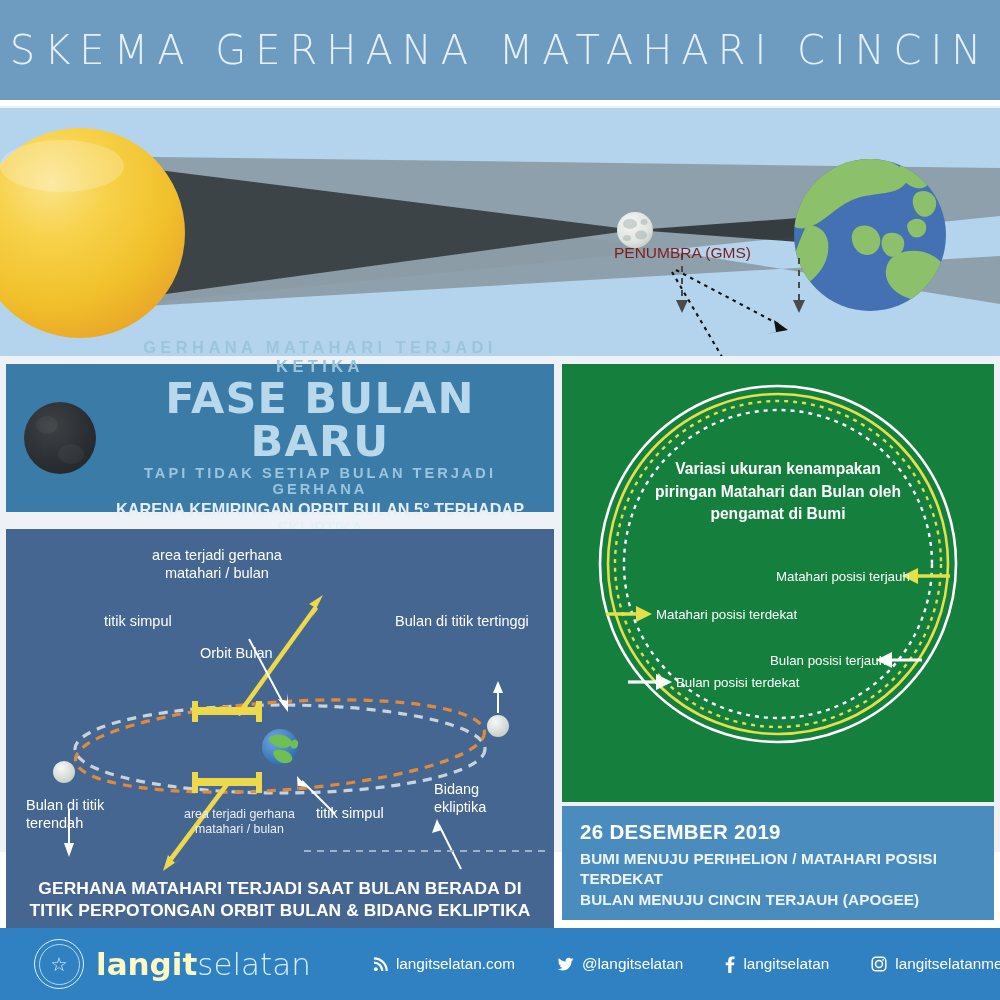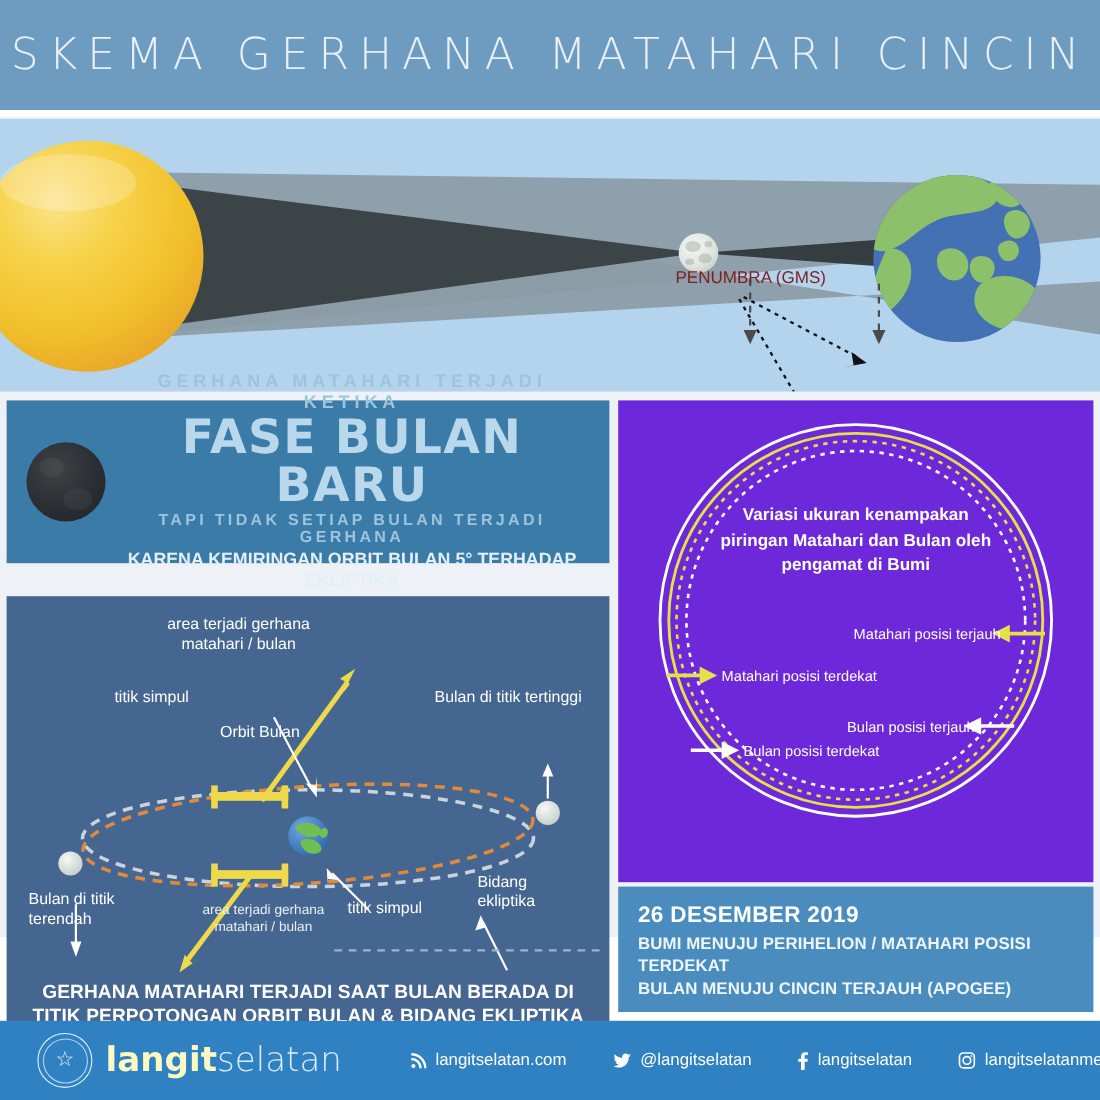--- a/index.html
+++ b/index.html
@@ -77,21 +77,21 @@
     color: #9dc4dd; font-size: 14.6px; letter-spacing: 3.0px;
     font-weight: 600; margin-top: 3px;
   }
   .phase-l4 {
     color: #e4eff7; font-size: 16.2px; font-weight: 600;
     letter-spacing: 0px; margin-top: 3px;
   }
 
   
   .panel-orbit {
-    position: absolute; left: 6px; top: 542px; width: 548px; height: 402px;
+    position: absolute; left: 6px; top: 529px; width: 548px; height: 402px;
     background: #456690;
     overflow: hidden;
   }
   .orb-lbl {
     position: absolute; color: #ffffff;
     font-family: "Liberation Sans", sans-serif;
     line-height: 1.22; white-space: nowrap;
   }
   .orb-big  { font-size: 14.5px; }
   .orb-small{ font-size: 12.4px; color: #e9eef4; }
@@ -99,21 +99,21 @@
   .orbit-caption {
     position: absolute; left: 0; bottom: 10px; width: 548px;
     text-align: center; color: #ffffff;
     font-size: 17.4px; font-weight: 600; line-height: 1.27;
     letter-spacing: 0.1px;
   }
 
   
   .panel-rings {
     position: absolute; left: 562px; top: 364px; width: 432px; height: 438px;
-    background: #6d28d9;
+    background: #15803d;
     overflow: hidden;
   }
   .rings-title {
     position: absolute; left: 66px; top: 94px; width: 300px;
     text-align: center; color: #ffffff;
     font-size: 15.6px; font-weight: 700; line-height: 1.45;
   }
   .ring-lbl {
     position: absolute; color: #ffffff; font-size: 13.3px;
     white-space: nowrap; font-family: "Liberation Sans", sans-serif;

